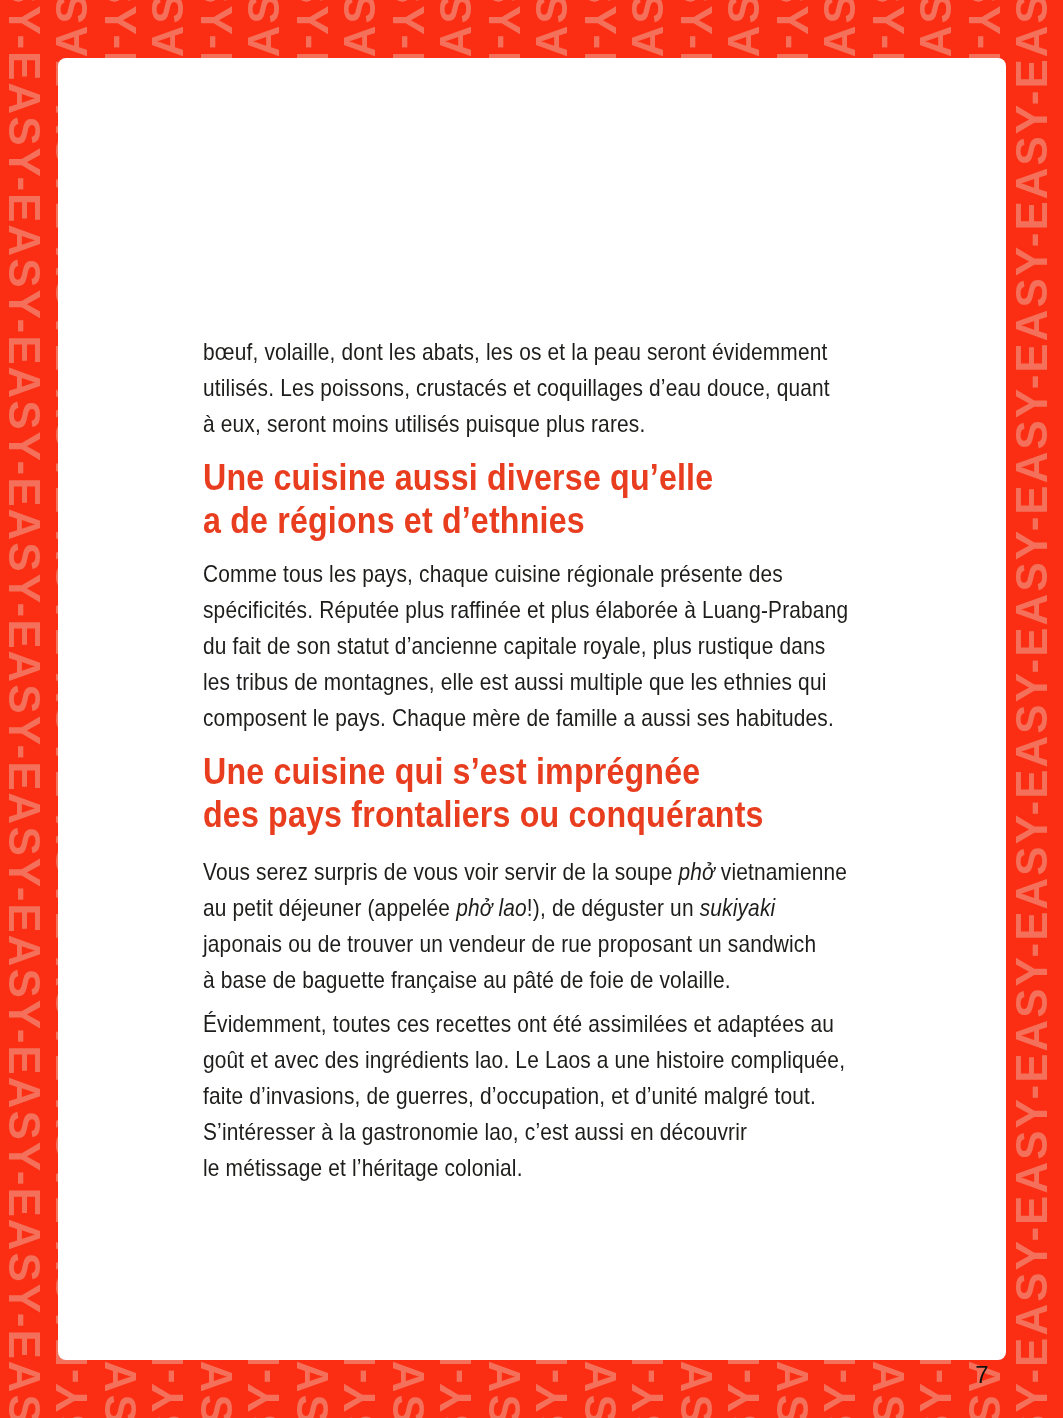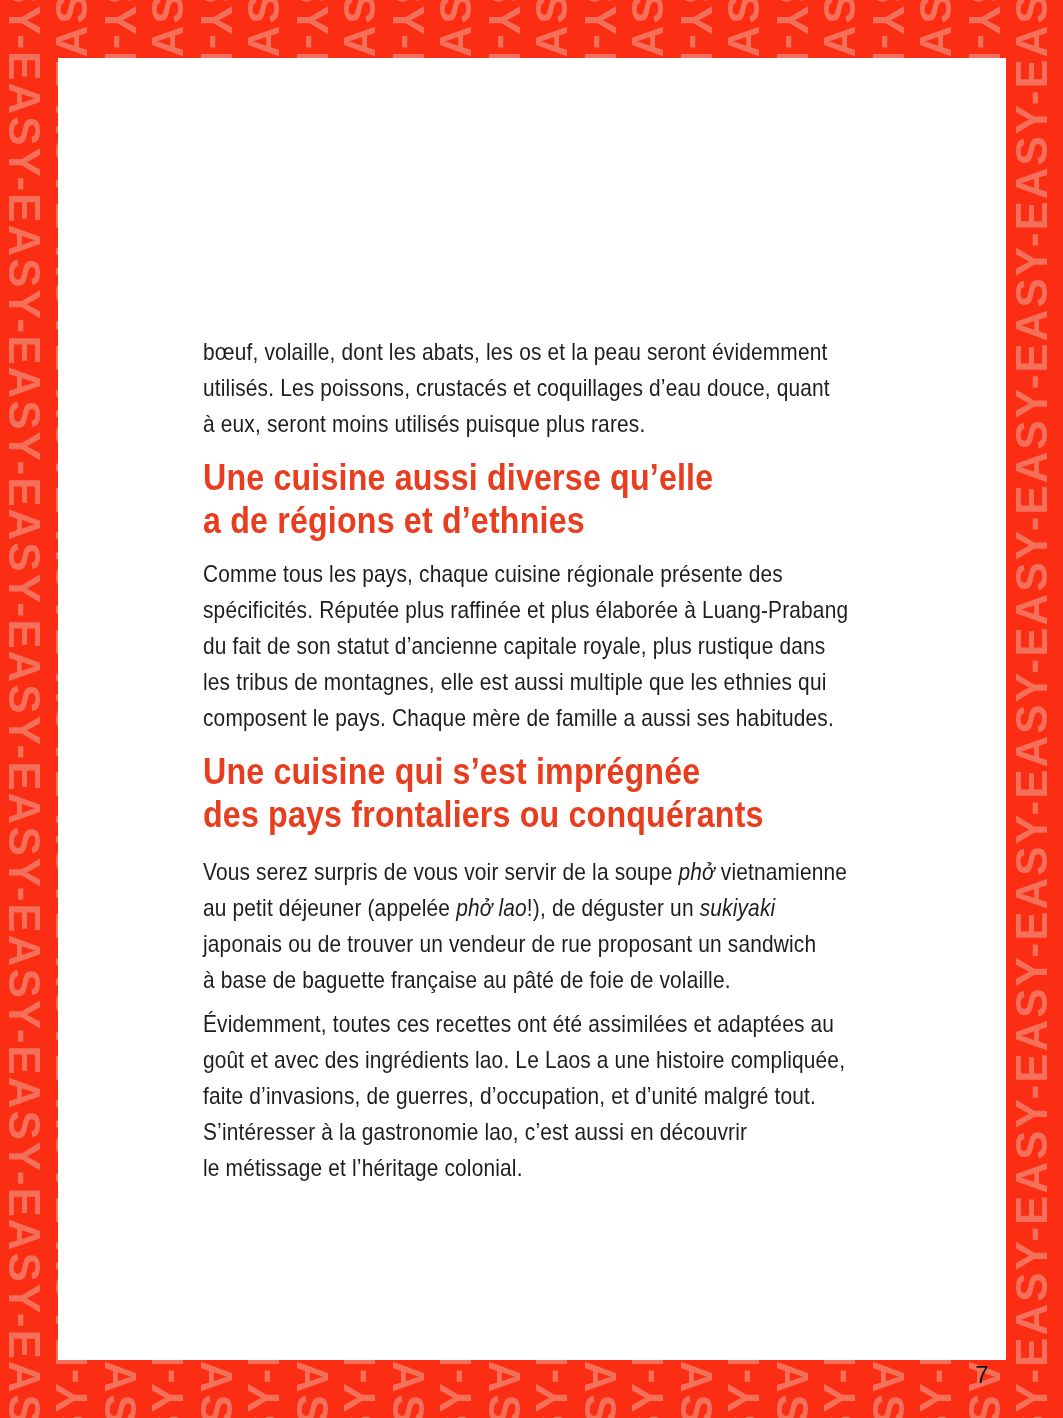--- a/index.html
+++ b/index.html
@@ -27,20 +27,21 @@
     user-select:none;
   }
   .easy-col.cw  { transform: translateY(-50%) rotate(90deg); }
   .easy-col.ccw { transform: translateY(-50%) rotate(-90deg); }
   
   .white-page {
     position:absolute;
     left:58px; top:58px;
     width:948px; height:1302px;
     background: var(--page-bg, #ffffff);
+    border-radius: 8px;
   }
   .content {
     position:absolute;
     left:145px; top:0;
     width:720px;
     transform: scaleX(0.87);
     transform-origin: 0 0;
     color: var(--body-color, #1d1d1b);
   }
   .content .line { display:block; white-space:nowrap; }

